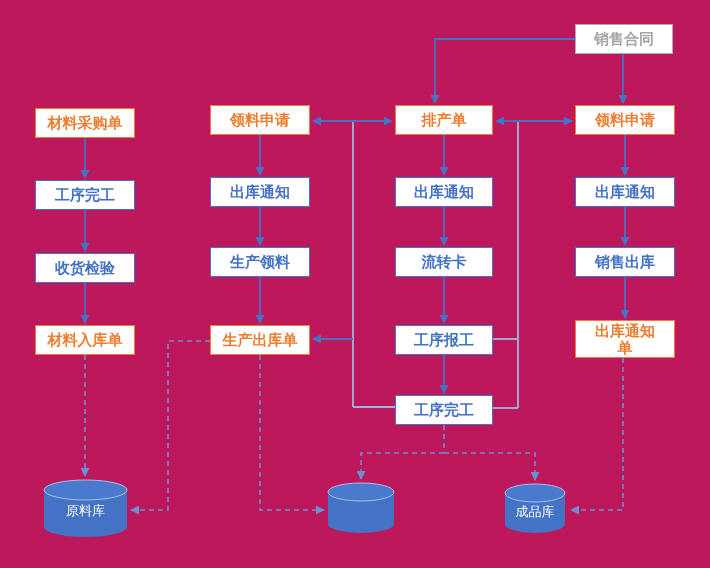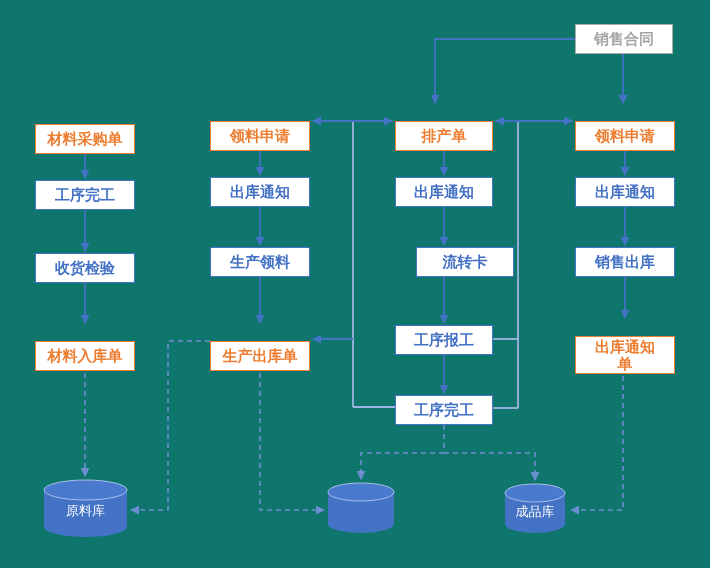--- a/index.html
+++ b/index.html
@@ -1,28 +1,28 @@
 <!DOCTYPE html>
 <html><head>
 <meta charset="utf-8">
 <style>
   html,body{margin:0;padding:0;background:#fff;}
   .canvas{
-    position:relative;width:710px;height:568px;background:#0f766e;
+    position:relative;width:710px;height:568px;background:#be185d;
     font-family:"Liberation Sans","DejaVu Sans",sans-serif;overflow:hidden;
   }
   svg.wires{position:absolute;left:0;top:0;}
   .node{
     position:absolute;box-sizing:border-box;background:#fff;
     border:1.5px solid #4472C4;color:#4472C4;
     display:flex;align-items:center;justify-content:center;
     text-align:center;font-size:15px;font-weight:700;line-height:1.15;
     white-space:pre-line;
   }
-  .node.orange{border-color:#ED7D31;color:#ED7D31;margin-top:16px;}
+  .node.orange{border-color:#ED7D31;color:#ED7D31;}
   .node.gray{border-color:#ABABAB;color:#A6A6A6;}
   .cyl-label{
     position:absolute;color:#fff;font-size:13px;font-weight:400;
     text-align:center;line-height:1.2;white-space:pre-line;
     display:flex;align-items:center;justify-content:center;
   }
 </style>
 </head>
 <body>
 
@@ -103,21 +103,21 @@
   <div class="node" style="left:35px;top:253px;width:100px;height:30px">收货检验</div>
   <div class="node orange" style="left:35px;top:325px;width:100px;height:30px">材料入库单</div>
 
   <div class="node orange" style="left:210px;top:105px;width:100px;height:30px">领料申请</div>
   <div class="node" style="left:210px;top:177px;width:100px;height:30px">出库通知</div>
   <div class="node" style="left:210px;top:247px;width:100px;height:30px">生产领料</div>
   <div class="node orange" style="left:210px;top:325px;width:100px;height:30px">生产出库单</div>
 
   <div class="node orange" style="left:395px;top:105px;width:98px;height:30px">排产单</div>
   <div class="node" style="left:395px;top:177px;width:98px;height:30px">出库通知</div>
-  <div class="node" style="left:416px;top:247px;width:98px;height:30px">流转卡</div>
+  <div class="node" style="left:395px;top:247px;width:98px;height:30px">流转卡</div>
   <div class="node" style="left:395px;top:325px;width:98px;height:30px">工序报工</div>
   <div class="node" style="left:395px;top:395px;width:98px;height:30px">工序完工</div>
 
   <div class="node orange" style="left:575px;top:105px;width:100px;height:30px">领料申请</div>
   <div class="node" style="left:575px;top:177px;width:100px;height:30px">出库通知</div>
   <div class="node" style="left:575px;top:247px;width:100px;height:30px">销售出库</div>
   <div class="node orange" style="left:575px;top:320px;width:100px;height:38px">出库通知
 单</div>
 
   <div class="cyl-label" style="left:44px;top:502px;width:83px;height:18px">原料库</div>

